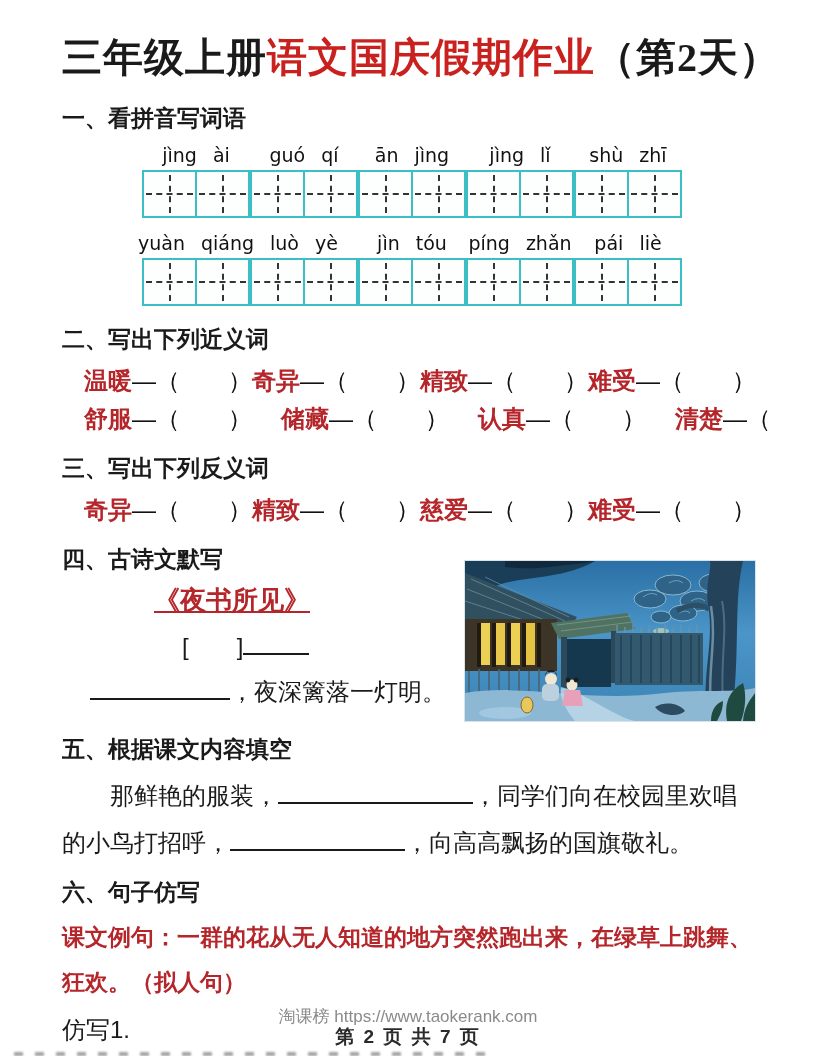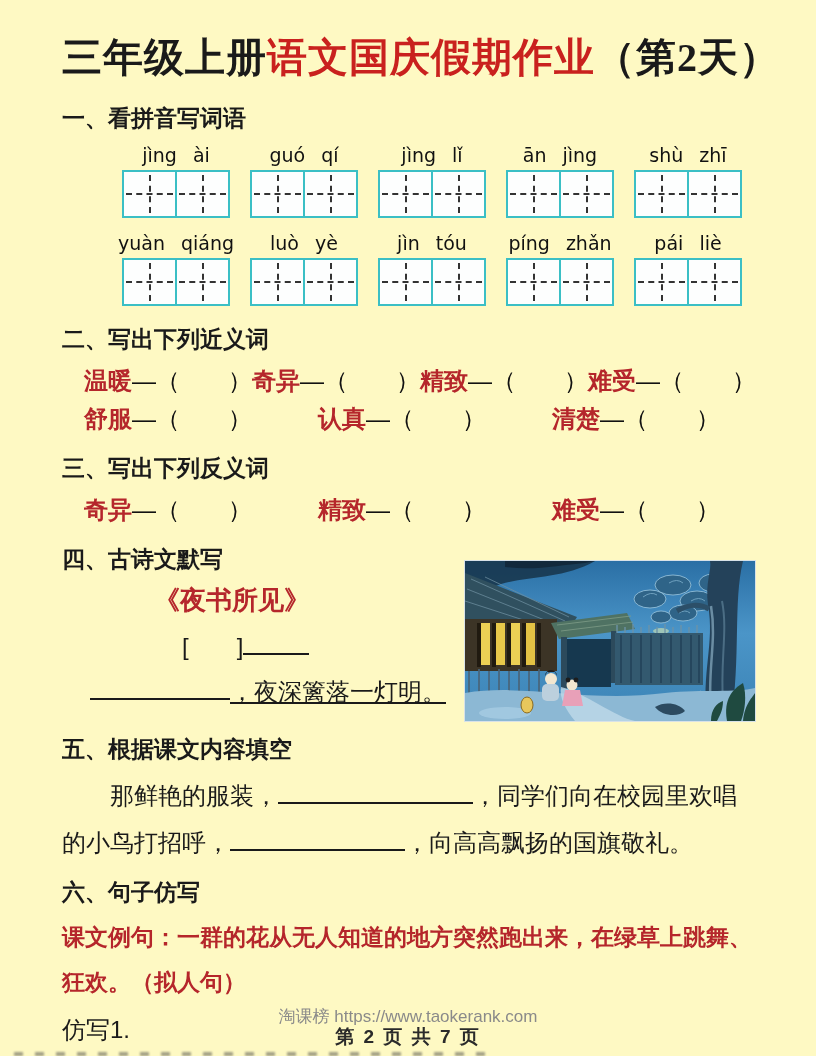--- a/index.html
+++ b/index.html
@@ -1,20 +1,20 @@
 <!DOCTYPE html>
 <html><head>
 <meta charset="utf-8">
 <style>
   html,body{margin:0;padding:0;background:#e8e8e8;}
   .page{
     position:relative;
     width:816px;height:1056px;
     margin:0 auto;
-    background:#fef9c3;
+    background:#ffffff;
     overflow:hidden;
     font-family:"Liberation Sans", sans-serif;
     color:#1a1a1a;
   }
   .content{padding:30px 70px 0 62px;}
   .red{color:#c9211e;}
 
   
   .title{
     margin:0 0 10px 0;
@@ -29,24 +29,23 @@
   
   .sec-head{
     font-size:23px;
     font-weight:800;
     margin-top:18px;
     white-space:nowrap;
   }
 
   
   .pinyin-row{
-    display:flex;justify-content:flex-end;
+    display:flex;justify-content:center;
     padding:0 4px 0 20px;
     margin-top:10px;
-    gap:20px;
   }
   .pgroup{width:108px;display:flex;flex-direction:column;align-items:center;}
   .pinyin{
     font-size:19px;color:#111;
     word-spacing:10px;
     white-space:nowrap;
     margin-bottom:4px;
     font-family:"DejaVu Sans", sans-serif;
   }
   .tzbox{display:flex;border:2px solid #3bbfc5;background:#fdfefe;}
@@ -73,24 +72,25 @@
   .pair .suffix{color:#111;}
 
   
   .s4-wrap{position:relative;min-height:172px;}
   .poem-col{width:410px;font-size:24px;}
   .poem-title{
     width:340px;text-align:center;
     font-size:26px;font-weight:600;
     margin-top:8px;color:#b5262b;
     font-family:"Liberation Serif", serif;
+    text-decoration:underline;
   }
   .poem-author{margin:10px 0 0 120px;font-size:24px;}
   .poem-line{margin:10px 0 0 32px;white-space:nowrap;}
-  .poem-line.second{margin-left:28px;text-decoration:underline;}
+  .poem-line.second{margin-left:28px;}
 
   .blank{display:inline-block;border-bottom:2px solid #1a1a1a;height:1.05em;vertical-align:baseline;}
   .w66{width:66px;}
   .w148{width:148px;}
   .w140{width:140px;}
   .w195{width:195px;}
   .w175{width:175px;}
 
   .illustration{
     position:absolute;top:16px;right:-10px;
@@ -150,28 +150,28 @@
           </div>
       </div>
       <div class="pgroup">
         <div class="pinyin">guó qí</div>
         <div class="tzbox">
             <div class="tzcell"></div>
             <div class="tzcell"></div>
           </div>
       </div>
       <div class="pgroup">
+        <div class="pinyin">ān jìng</div>
+        <div class="tzbox">
+            <div class="tzcell"></div>
+            <div class="tzcell"></div>
+          </div>
+      </div>
+      <div class="pgroup">
         <div class="pinyin">jìng lǐ</div>
-        <div class="tzbox">
-            <div class="tzcell"></div>
-            <div class="tzcell"></div>
-          </div>
-      </div>
-      <div class="pgroup">
-        <div class="pinyin">ān jìng</div>
         <div class="tzbox">
             <div class="tzcell"></div>
             <div class="tzcell"></div>
           </div>
       </div>
       <div class="pgroup">
         <div class="pinyin">shù zhī</div>
         <div class="tzbox">
             <div class="tzcell"></div>
             <div class="tzcell"></div>
@@ -219,28 +219,30 @@
 
     <div class="sec-head">二、写出下列近义词</div>
     <div class="pair-row">
       <span class="pair"><span class="word">温暖</span><span class="suffix">—（　　）</span></span>
       <span class="pair"><span class="word">奇异</span><span class="suffix">—（　　）</span></span>
       <span class="pair"><span class="word">精致</span><span class="suffix">—（　　）</span></span>
       <span class="pair"><span class="word">难受</span><span class="suffix">—（　　）</span></span>
     </div>
     <div class="pair-row" style="margin-top:6px;gap:29px;">
       <span class="pair"><span class="word">舒服</span><span class="suffix">—（　　）</span></span>
+      <span class="pair"><span class="word">储藏</span><span class="suffix">—（　　）</span></span>
       <span class="pair"><span class="word">认真</span><span class="suffix">—（　　）</span></span>
       <span class="pair"><span class="word">清楚</span><span class="suffix">—（　　）</span></span>
     </div>
 
     <div class="sec-head">三、写出下列反义词</div>
     <div class="pair-row">
       <span class="pair"><span class="word">奇异</span><span class="suffix">—（　　）</span></span>
       <span class="pair"><span class="word">精致</span><span class="suffix">—（　　）</span></span>
+      <span class="pair"><span class="word">慈爱</span><span class="suffix">—（　　）</span></span>
       <span class="pair"><span class="word">难受</span><span class="suffix">—（　　）</span></span>
     </div>
 
     <div class="s4-wrap">
       <div class="sec-head">四、古诗文默写</div>
       <div class="poem-col">
         <div class="poem-title">《夜书所见》</div>
         <div class="poem-author"><span>[　　]</span><span class="blank w66"></span></div>
         <div class="poem-line second"><span class="blank w140"></span><span>，夜深篱落一灯明。</span></div>
       </div>

